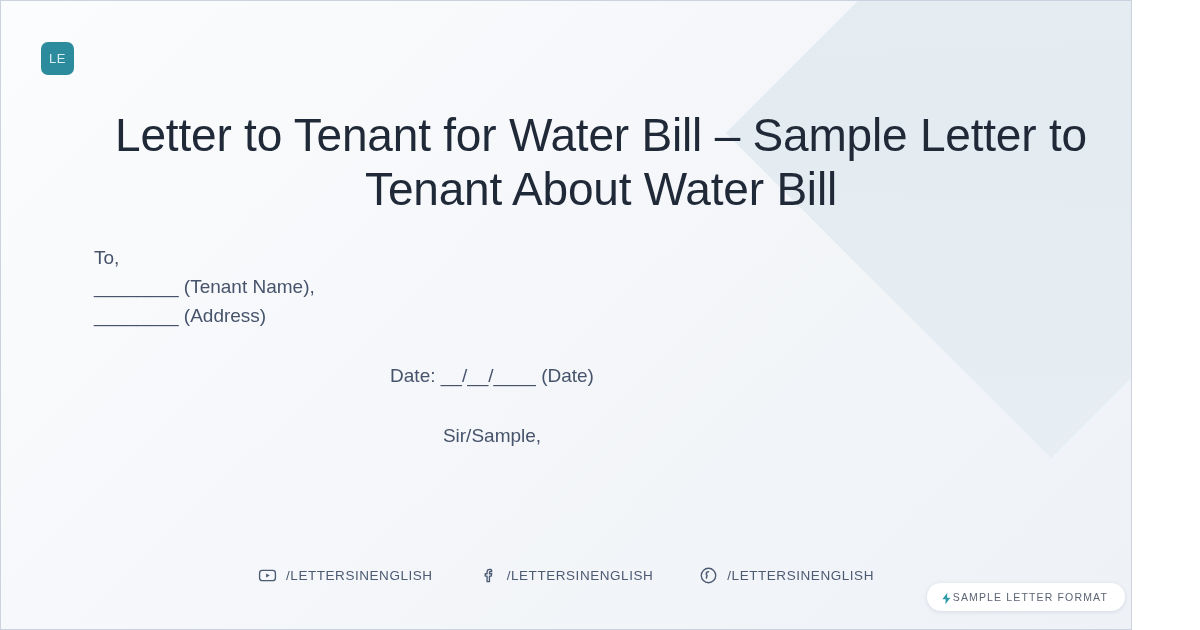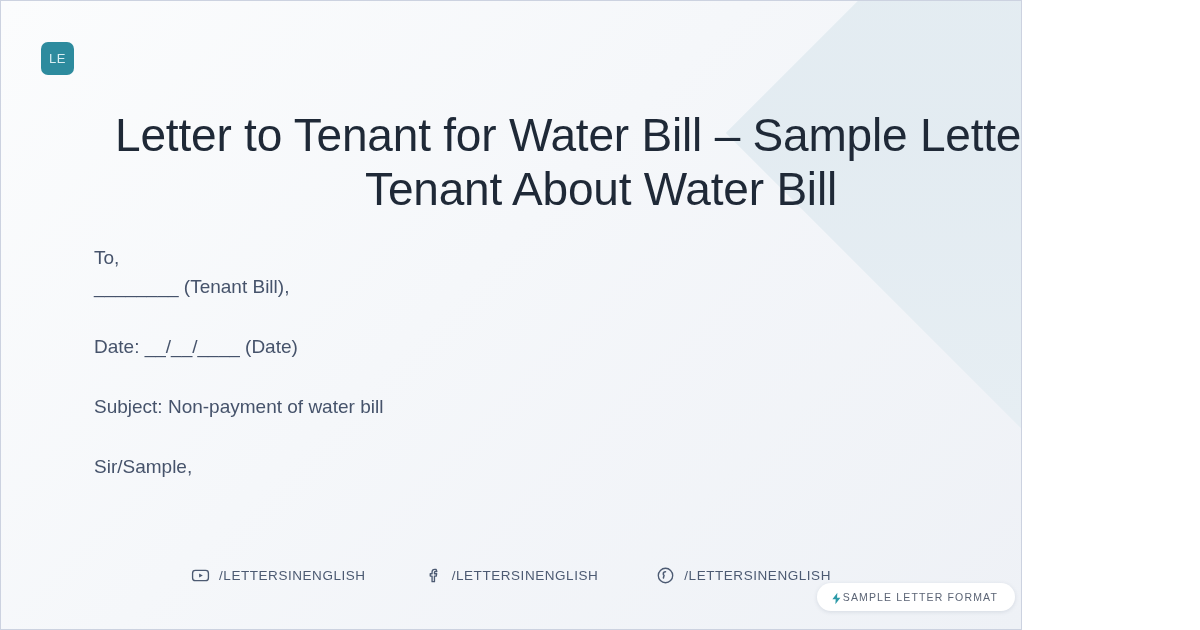--- a/index.html
+++ b/index.html
@@ -9,21 +9,21 @@
   body {
     width: 1200px;
     height: 630px;
     font-family: "Liberation Sans", sans-serif;
     background: #ffffff;
     overflow: hidden;
   }
 
   .canvas {
     position: relative;
-    width: 1022px;
+    width: 1132px;
     height: 630px;
     box-sizing: border-box;
     border: 1px solid #ccd2e0;
     background: linear-gradient(135deg, #fbfcfd 0%, #f5f7fa 45%, #eef1f6 100%);
     overflow: hidden;
   }
 
   
   .deco-diamond {
     position: absolute;
@@ -84,33 +84,33 @@
   .letter-body {
     position: absolute;
     top: 230px;
     left: 81px;
     width: 820px;
     font-size: 19px;
     line-height: 29px;
     color: #46536b;
   }
   .para { margin: 12px; }
-  .para + .para { margin-top: 31px; }
+  .para + .para { margin-top: 31px; text-align: center; }
   .line { display: block; white-space: pre; }
 
   
   .social-row {
     position: absolute;
     left: 0;
     right: 0;
     top: 565px;
     display: flex;
     justify-content: center;
     align-items: center;
-    gap: 58px;
+    gap: 46px;
   }
   .social-item {
     display: flex;
     align-items: center;
     gap: 9px;
   }
   .social-icon {
     width: 19px;
     height: 19px;
     display: block;
@@ -160,27 +160,25 @@
 
   <div class="brand">
     <div class="brand-mark">LE</div>
   </div>
 
   <div class="title">Letter to Tenant for Water Bill – Sample Letter to Tenant About Water Bill</div>
 
   <div class="letter-body">
     <p class="para">
       <span class="line">To,</span>
-      <span class="line">________ (Tenant Bill),</span>
+      <span class="line">________ (Tenant Name),</span>
+      <span class="line">________ (Address)</span>
     </p>
     <p class="para">
       <span class="line">Date: __/__/____ (Date)</span>
-    </p>
-    <p class="para">
-      <span class="line">Subject: Non-payment of water bill</span>
     </p>
     <p class="para">
       <span class="line">Sir/Sample,</span>
     </p>
   </div>
 
   <div class="social-row">
 
     <div class="social-item">
       <span class="social-icon">

